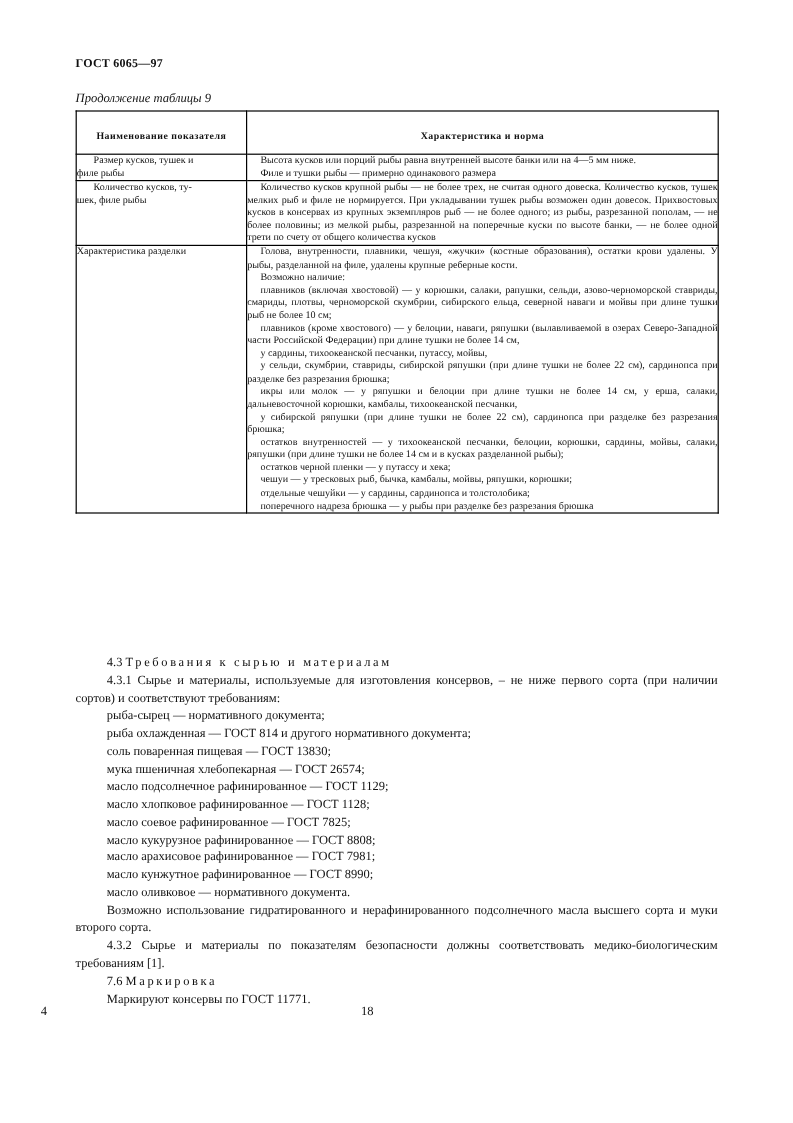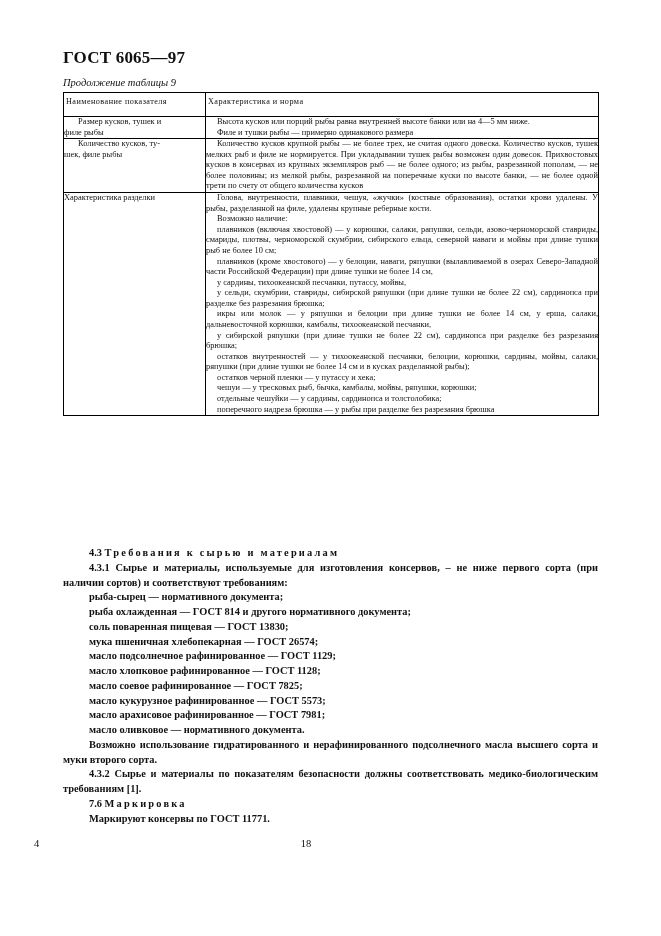--- a/index.html
+++ b/index.html
@@ -20,21 +20,21 @@
     left: 0; top: 0;
     width: 661px;
     height: 936px;
   }
 
   
   .std-number {
     position: absolute;
     left: 63px;
     top: 48px;
-    font-size: 17px;
+    font-size: 10px;
     font-weight: bold;
     letter-spacing: 0.2px;
     text-align: right;
   }
   .table-caption {
     position: absolute;
     left: 63px;
     top: 77px;
     font-size: 10.5px;
     font-style: italic;
@@ -50,25 +50,25 @@
     table-layout: fixed;
     font-size: 8.4px;
     line-height: 1.26;
   }
   .tbl td, .tbl th {
     border: 1px solid #000;
     vertical-align: top;
     padding: 0;
   }
   .tbl thead th {
-    text-align: left;
-    font-weight: normal;
+    text-align: center;
+    font-weight: bold;
     font-size: 8.2px;
     letter-spacing: 0.45px;
-    padding: 4px 2px 4px 2px;
+    padding: 16px 2px 4px 2px;
     height: 15px;
   }
   .col-a { width: 142px; }
   .col-b { width: 393px; }
 
   .cell-a {
     padding: 2px 4px 2px 4px;
   }
   .cell-b {
     padding: 2px 5px 3px 5px;
@@ -89,21 +89,20 @@
     position: absolute;
     left: 63px;
     top: 546px;
     width: 535px;
     font-size: 10.4px;
     line-height: 1.42;
   }
   .body p {
     margin: 0;
     text-align: justify;
-    font-weight: bold;
   }
   .body p.i {
     text-indent: 26px;
   }
   .body p.i2 {
     text-indent: 26px;
   }
   .spaced {
     letter-spacing: 2.2px;
   }
@@ -196,22 +195,23 @@
       <span>4.3</span><span>&nbsp;</span><span class="spaced">Требования к сырью и материалам</span>
     </p>
     <p class="i">4.3.1  Сырье и материалы, используемые для изготовления консервов, – не ниже первого сорта (при наличии сортов) и соответствуют требованиям:</p>
     <p class="i2">рыба-сырец — нормативного документа;</p>
     <p class="i2">рыба охлажденная — ГОСТ 814 и другого нормативного документа;</p>
     <p class="i2">соль поваренная пищевая — ГОСТ 13830;</p>
     <p class="i2">мука пшеничная хлебопекарная — ГОСТ 26574;</p>
     <p class="i2">масло подсолнечное рафинированное — ГОСТ 1129;</p>
     <p class="i2">масло хлопковое рафинированное — ГОСТ 1128;</p>
     <p class="i2">масло соевое рафинированное — ГОСТ 7825;</p>
-    <p class="i2">масло кукурузное рафинированное — ГОСТ 5573;</p>
+    <p class="i2">масло кукурузное рафинированное — ГОСТ 8808;</p>
     <p class="i2">масло арахисовое рафинированное — ГОСТ 7981;</p>
+    <p class="i2">масло кунжутное рафинированное — ГОСТ 8990;</p>
     <p class="i2">масло оливковое — нормативного документа.</p>
     <p class="i">Возможно использование гидратированного и нерафинированного подсолнечного масла высшего сорта и муки второго сорта.</p>
     <p class="i">4.3.2  Сырье и материалы по показателям безопасности должны соответствовать медико-биологическим требованиям [1].</p>
     <p class="i">
       <span>7.6</span><span>&nbsp;</span><span class="spaced">Маркировка</span>
     </p>
     <p class="i">Маркируют консервы по ГОСТ 11771.</p>
   </div>
 
   <div class="folio-left">4</div>

